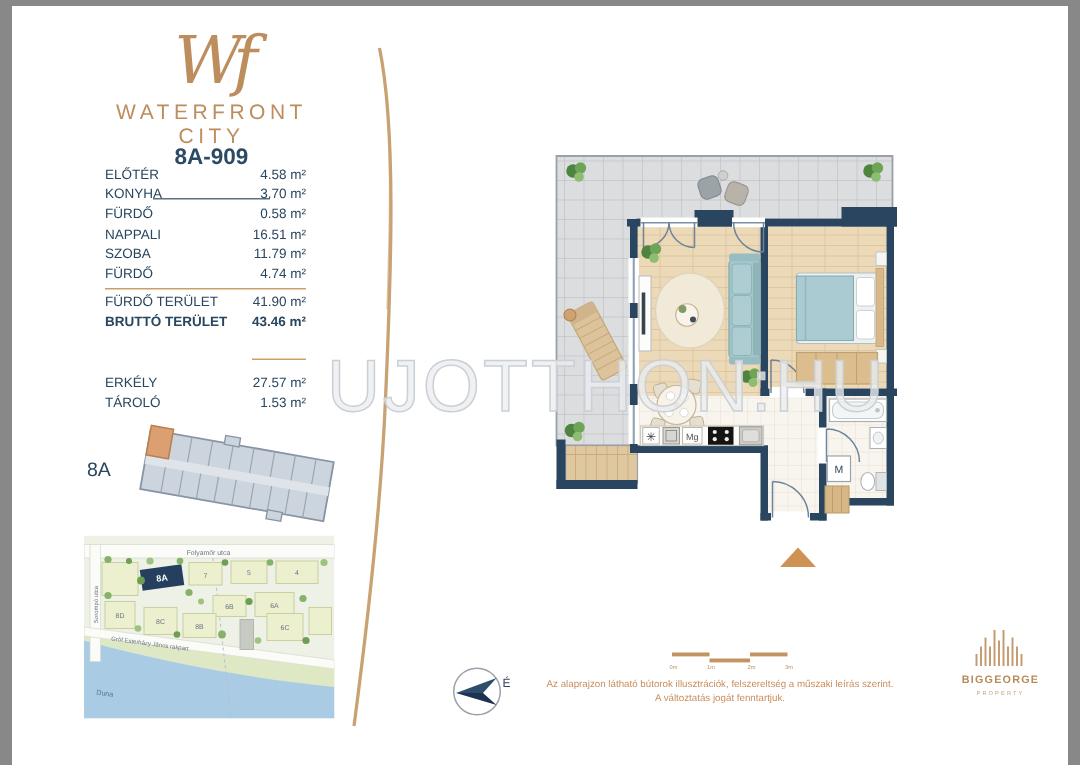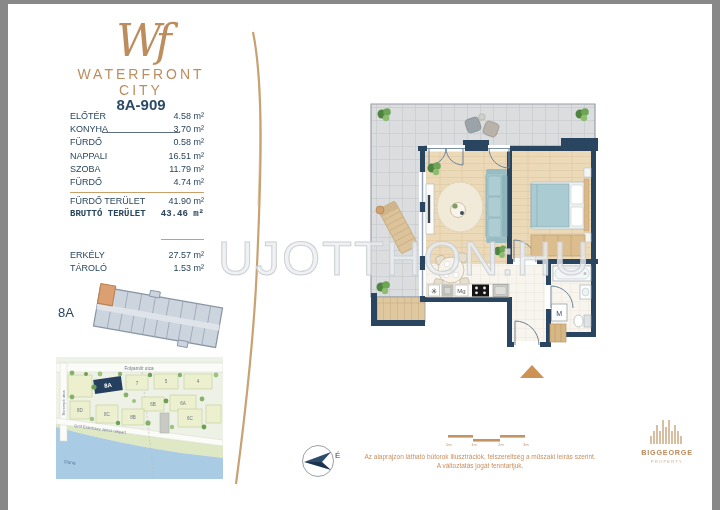--- a/index.html
+++ b/index.html
@@ -13,21 +13,21 @@
             color:#bd8d5e;letter-spacing:-6px;}
   .brandname{font-size:14px;letter-spacing:3px;color:#bd8d5e;margin-top:2px;}
   .unit-id{left:60px;top:92px;width:146px;text-align:center;font-size:15px;font-weight:600;color:#2c4a66;}
   .unit-id span{display:inline-block;border-bottom:1.5px solid #5d6f80;padding:0 14px 19px 14px;}
 
   .area-table{left:62px;top:106px;width:134px;font-size:9px;color:#29465f;}
   .arow{display:flex;justify-content:space-between;line-height:13.2px;}
   .arow .v{text-align:right;}
   .asep{border-top:1px solid #c9a06a;margin:3px 0 2px 0;height:0;}
   .agap{height:9px;}
-  .bold{font-weight:bold;font-family:Liberation Mono, monospace;}
+  .bold{font-weight:bold;}
   .brutto-line{border-bottom:1.5px solid #c9a06a;padding-bottom:17px;}
 
   .bldg-label{left:50px;top:301px;font-size:13px;color:#29465f;}
 
   
   .disclaimer{left:342px;top:448px;width:260px;text-align:center;font-size:6.5px;line-height:9px;color:#c98f5f;}
   .watermark{left:210px;top:226px;width:310px;font-size:49px;font-weight:400;letter-spacing:2px;
              color:rgba(235,237,240,0.78);-webkit-text-stroke:1px #ccd0d5;white-space:nowrap;
              pointer-events:none;}
   svg text{font-family:"Liberation Sans",sans-serif;}

